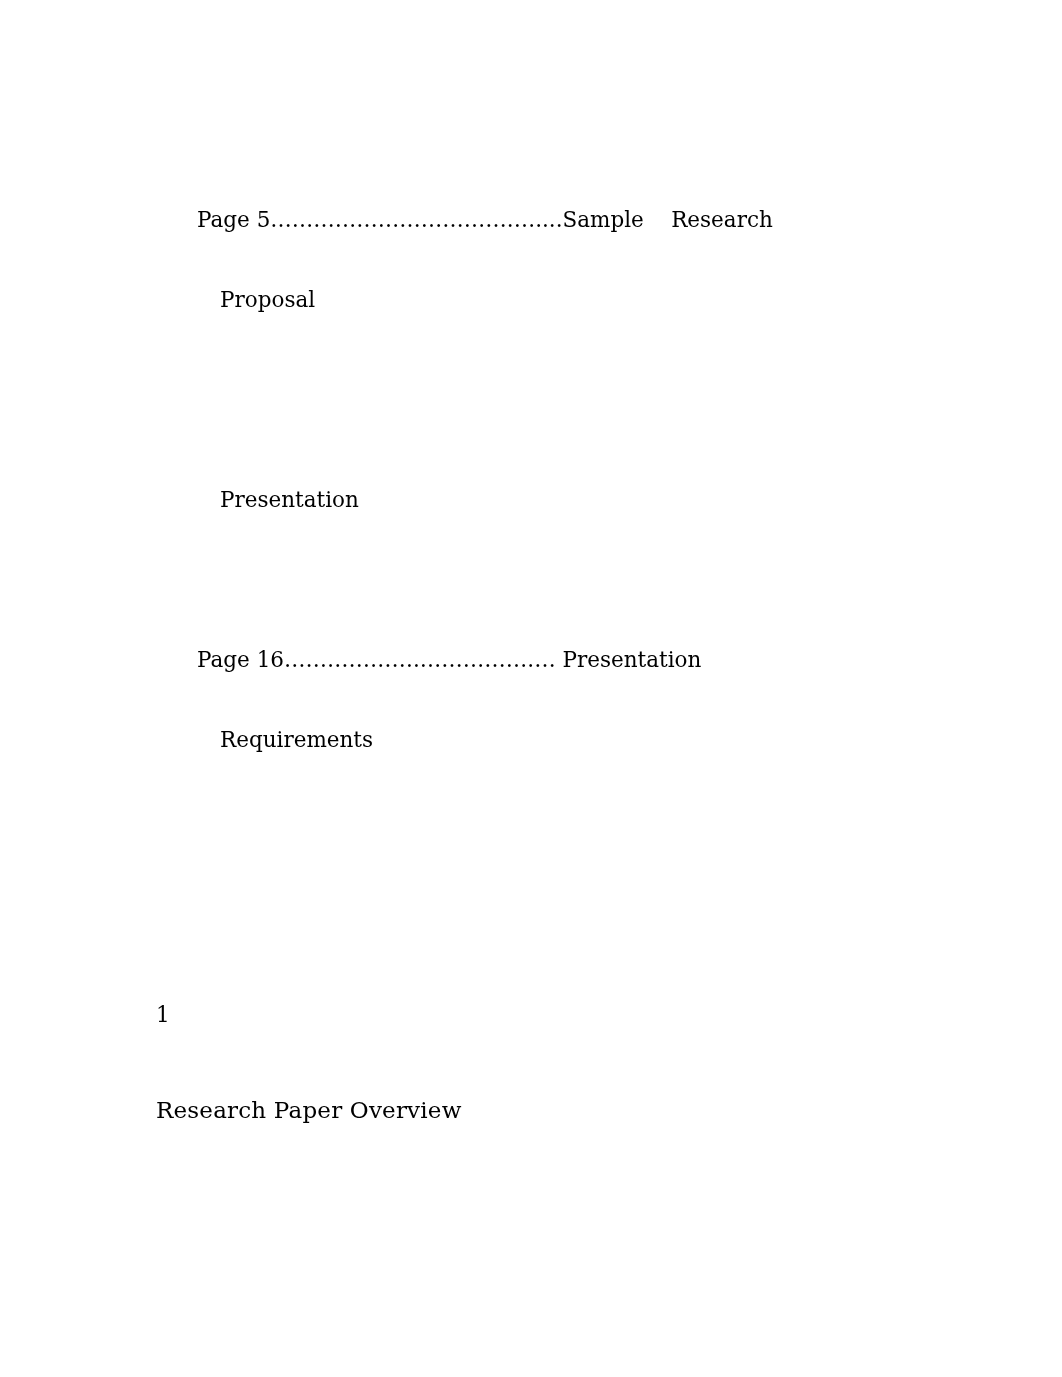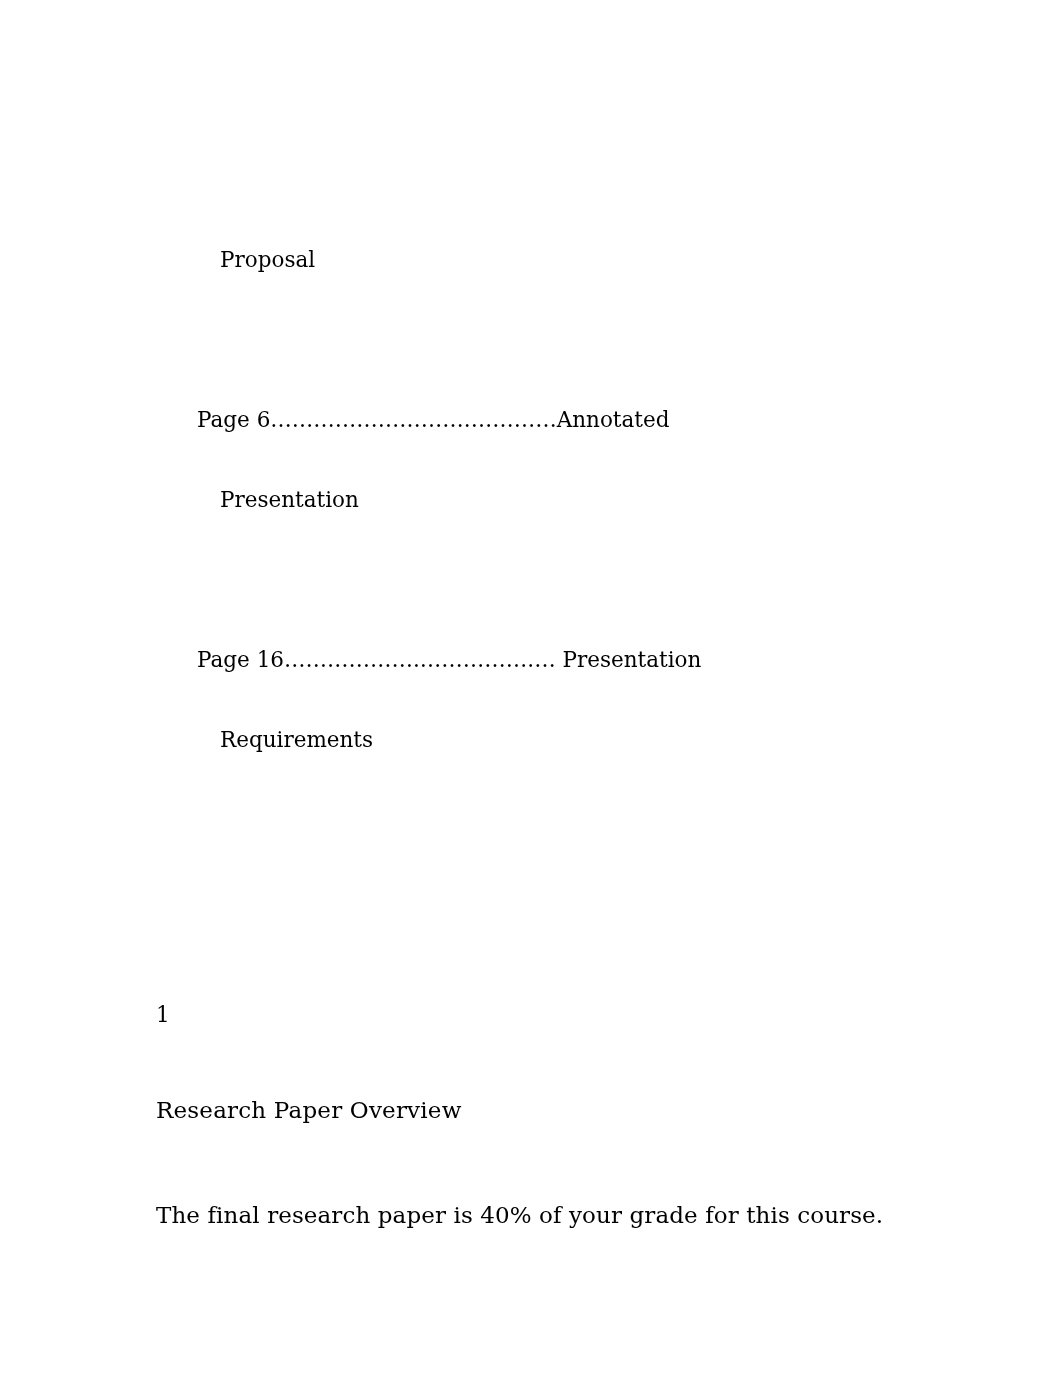--- a/index.html
+++ b/index.html
@@ -66,32 +66,31 @@
     letter-spacing: 0.1px;
   }
 </style>
 </head>
 <body>
 
 <div class="page">
 
   <div class="toc">
     <div class="toc-entry">
+      <span>Page 5…………………………….…....Sample    Research</span>
       <span class="cont">Proposal</span>
     </div>
     <div class="toc-entry">
-      <span>Page 6……………………….…………Annotated</span>
       <span class="cont">Presentation</span>
     </div>
     <div class="toc-entry">
       <span>Page 16……………….…………….… Presentation</span>
       <span class="cont">Requirements</span>
     </div>
 
   </div>
 
   <div class="page-number">1</div>
 
   <div class="section-heading">Research Paper Overview</div>
 
-  <div class="body-paragraph">The final research paper is 40% of your grade for this course.</div>
 
 </div>
 
 </body></html>

